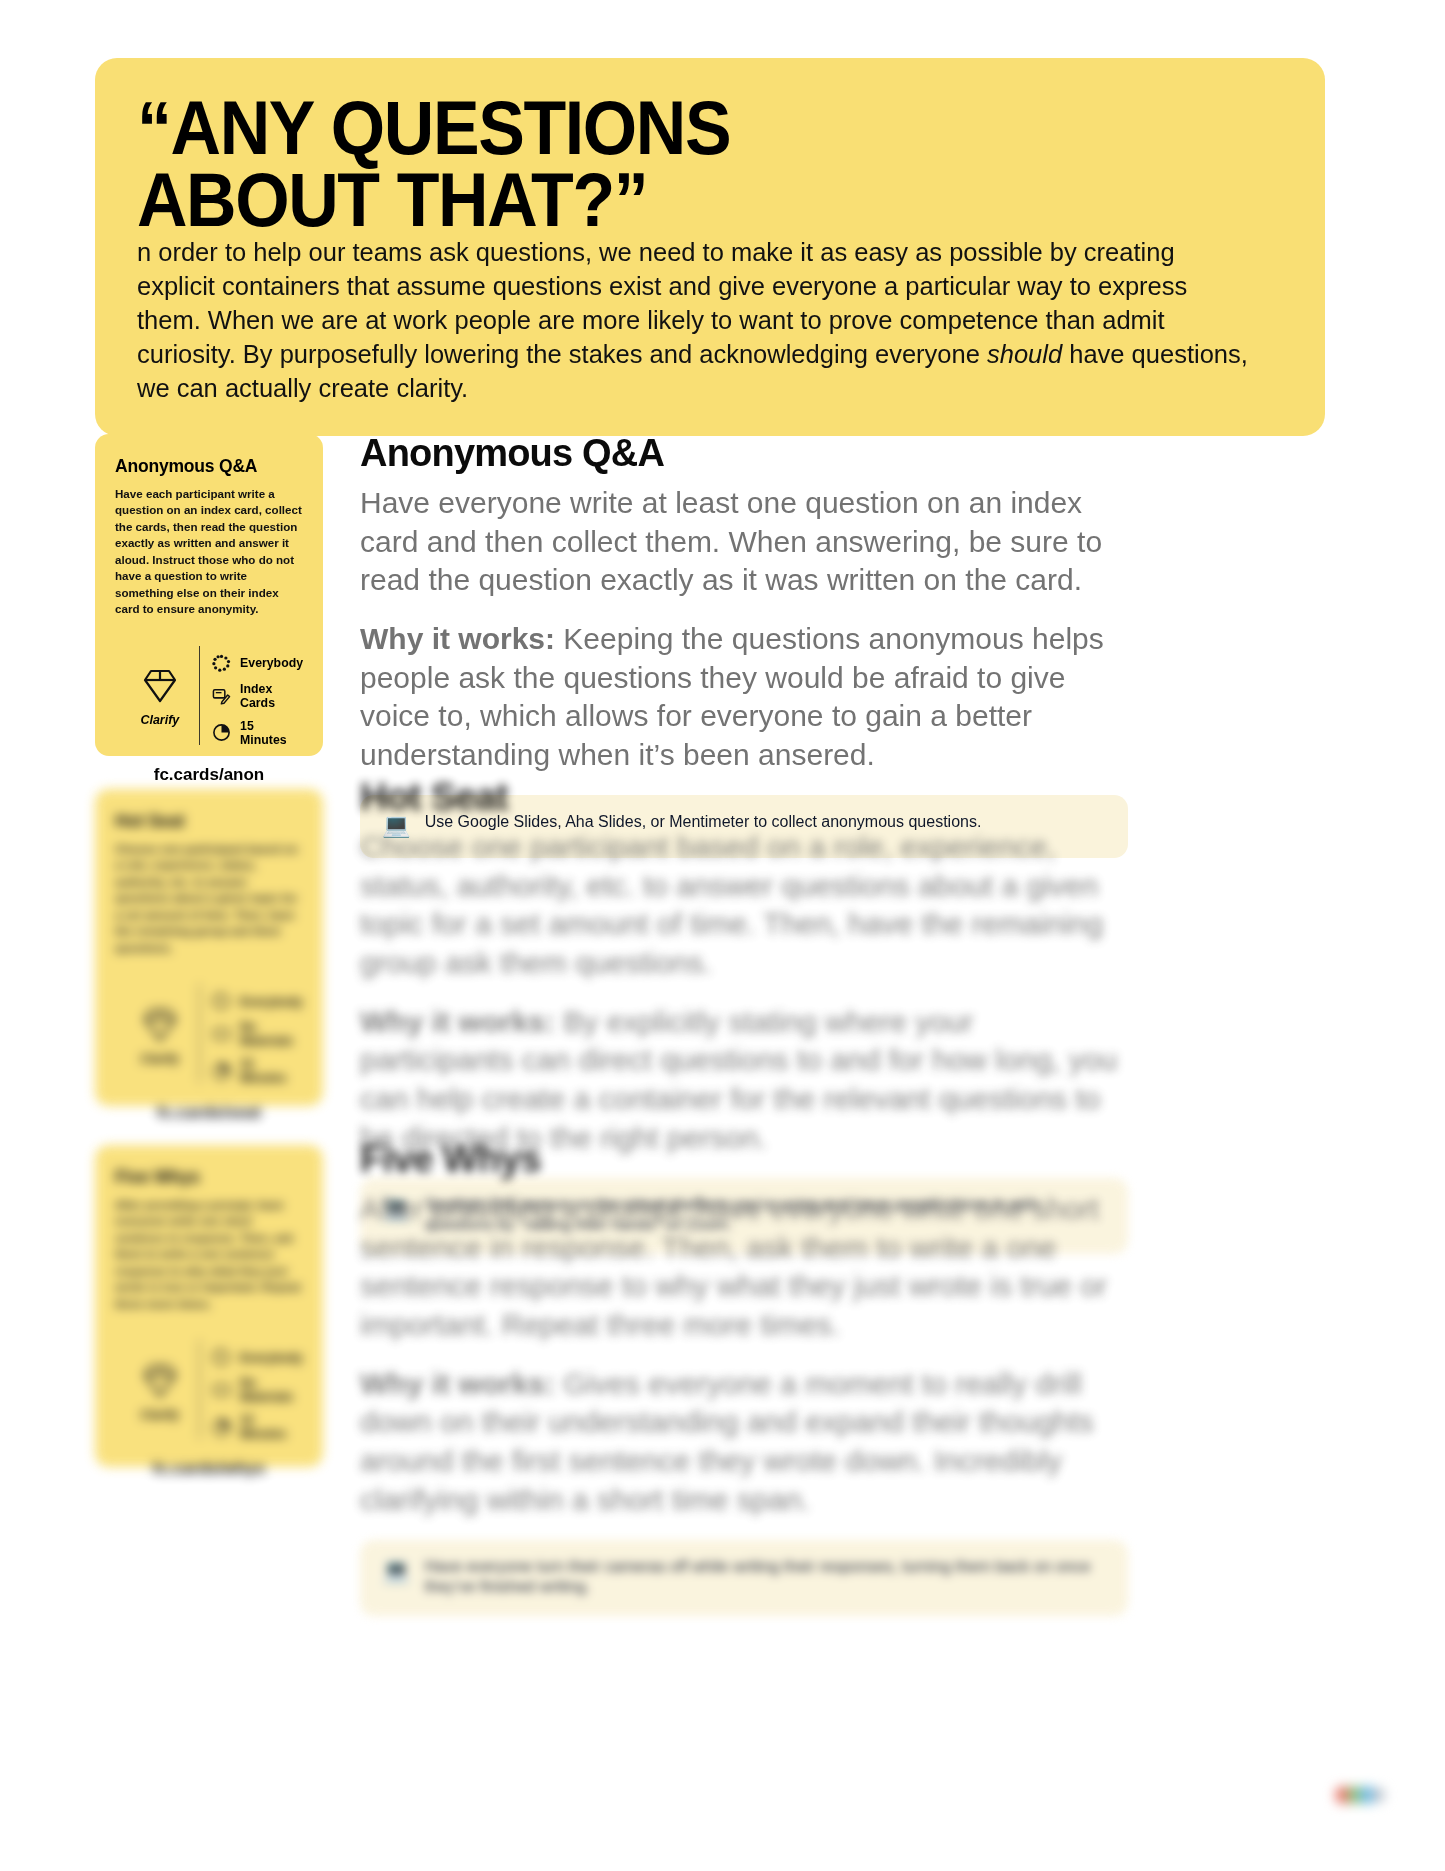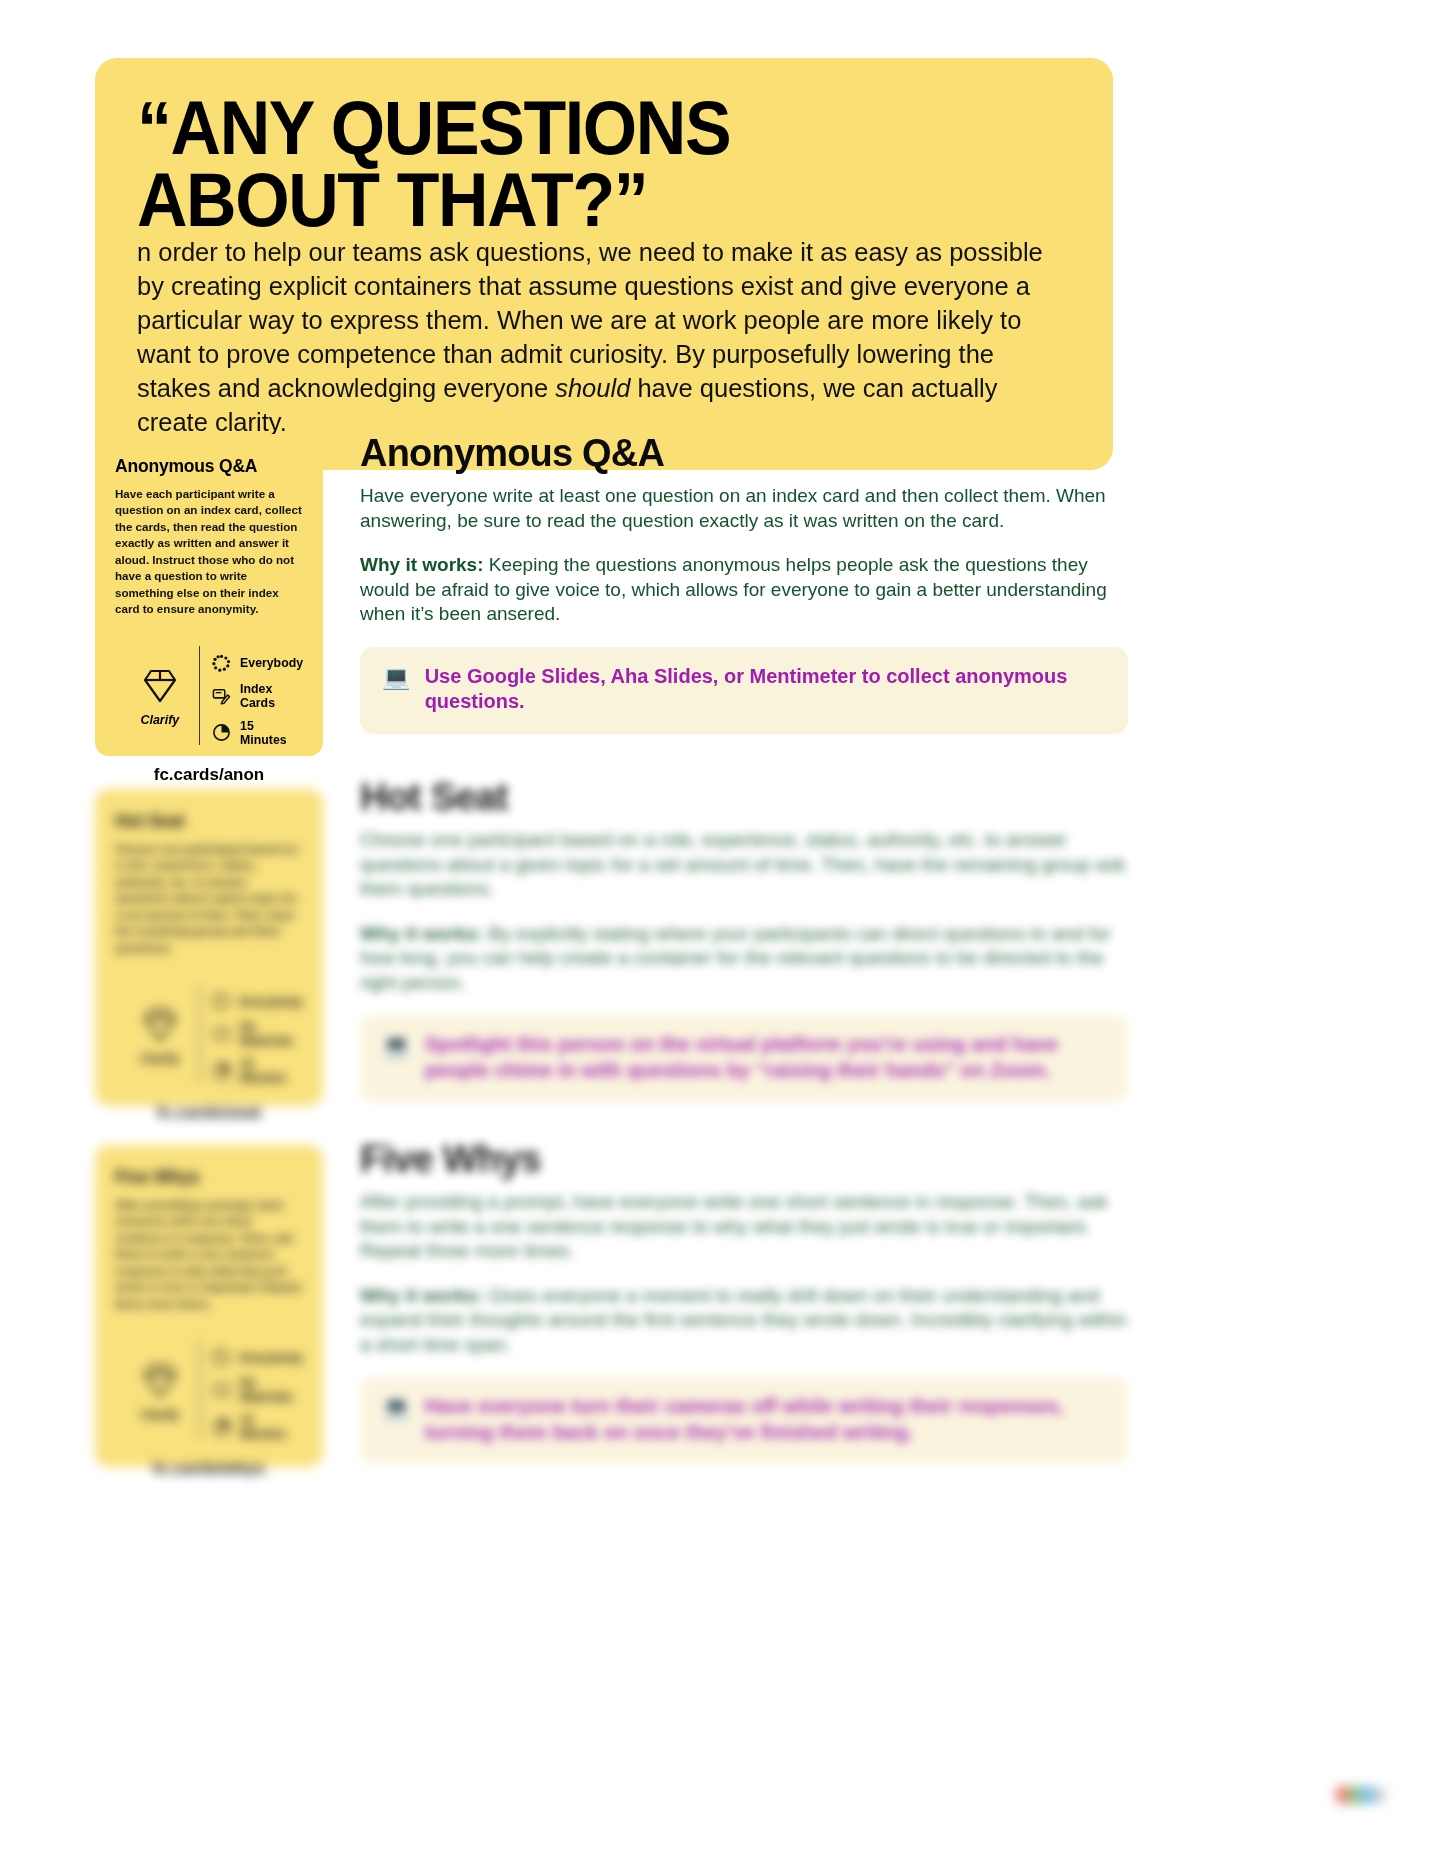--- a/index.html
+++ b/index.html
@@ -17,21 +17,21 @@
     height: 1871px;
     background: #ffffff;
     overflow: hidden;
   }
 
   
   .hero {
     position: absolute;
     left: 95px;
     top: 58px;
-    width: 1018px;
+    width: 1230px;
     background: #F9DF74;
     border-radius: 22px;
     padding: 34px 68px 30px 42px;
   }
 
   .hero-title {
     font-family: "Liberation Sans", sans-serif;
     font-weight: 700;
     font-size: 76px;
     line-height: 0.95;
@@ -124,37 +124,37 @@
   .section.s3 { top: 1138px; }
 
   .section-title {
     font-size: 38px;
     font-weight: 700;
     letter-spacing: -0.8px;
     color: #0b0b0b;
     margin-bottom: 9px;
   }
   .section-para {
-    font-size: 19px;
+    font-size: 30px;
     line-height: 1.29;
-    color: #14532d;
+    color: #737373;
     margin-bottom: 20px;
   }
   .section-para b { font-weight: 700; text-align: center; }
 
   .tip {
     background: #FAF3DB;
     border-radius: 14px;
     padding: 17px 22px 19px 22px;
     display: flex;
     gap: 14px;
     align-items: flex-start;
   }
   .tip-icon { font-size: 23px; line-height: 1.2; flex: 0 0 auto; }
-  .tip-text { font-size: 20px; line-height: 1.28; color: #a21caf; font-weight: bold; }
+  .tip-text { font-size: 16px; line-height: 1.28; color: #0f172a; }
 
   .blurred { filter: blur(5.5px); opacity: .92; }
   .blurred-soft { filter: blur(5px); opacity: .9; }
 
   .logo {
     position: absolute;
     left: 1332px;
     top: 1778px;
     width: 56px;
     height: 34px;

